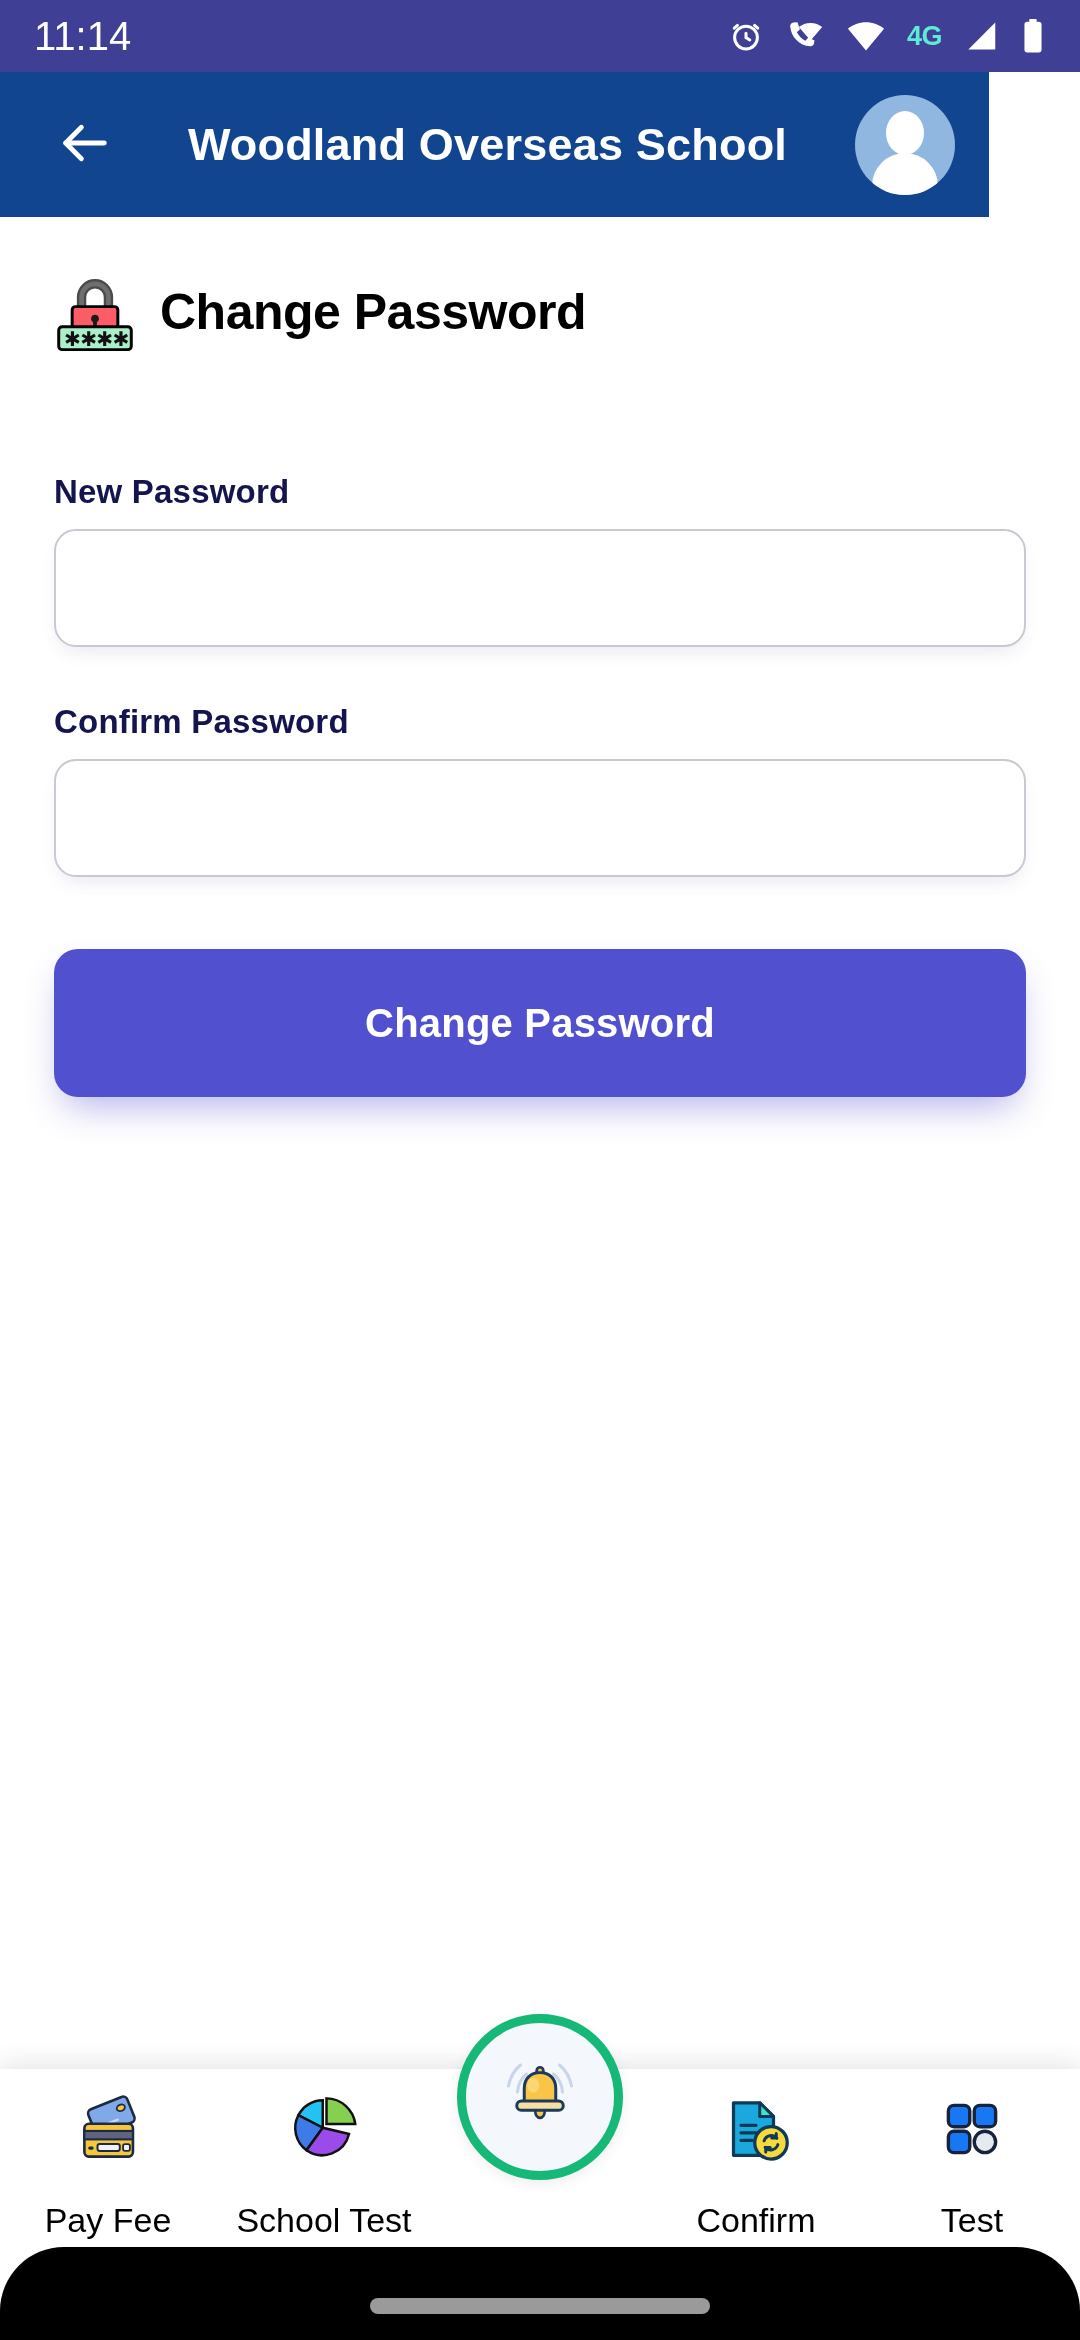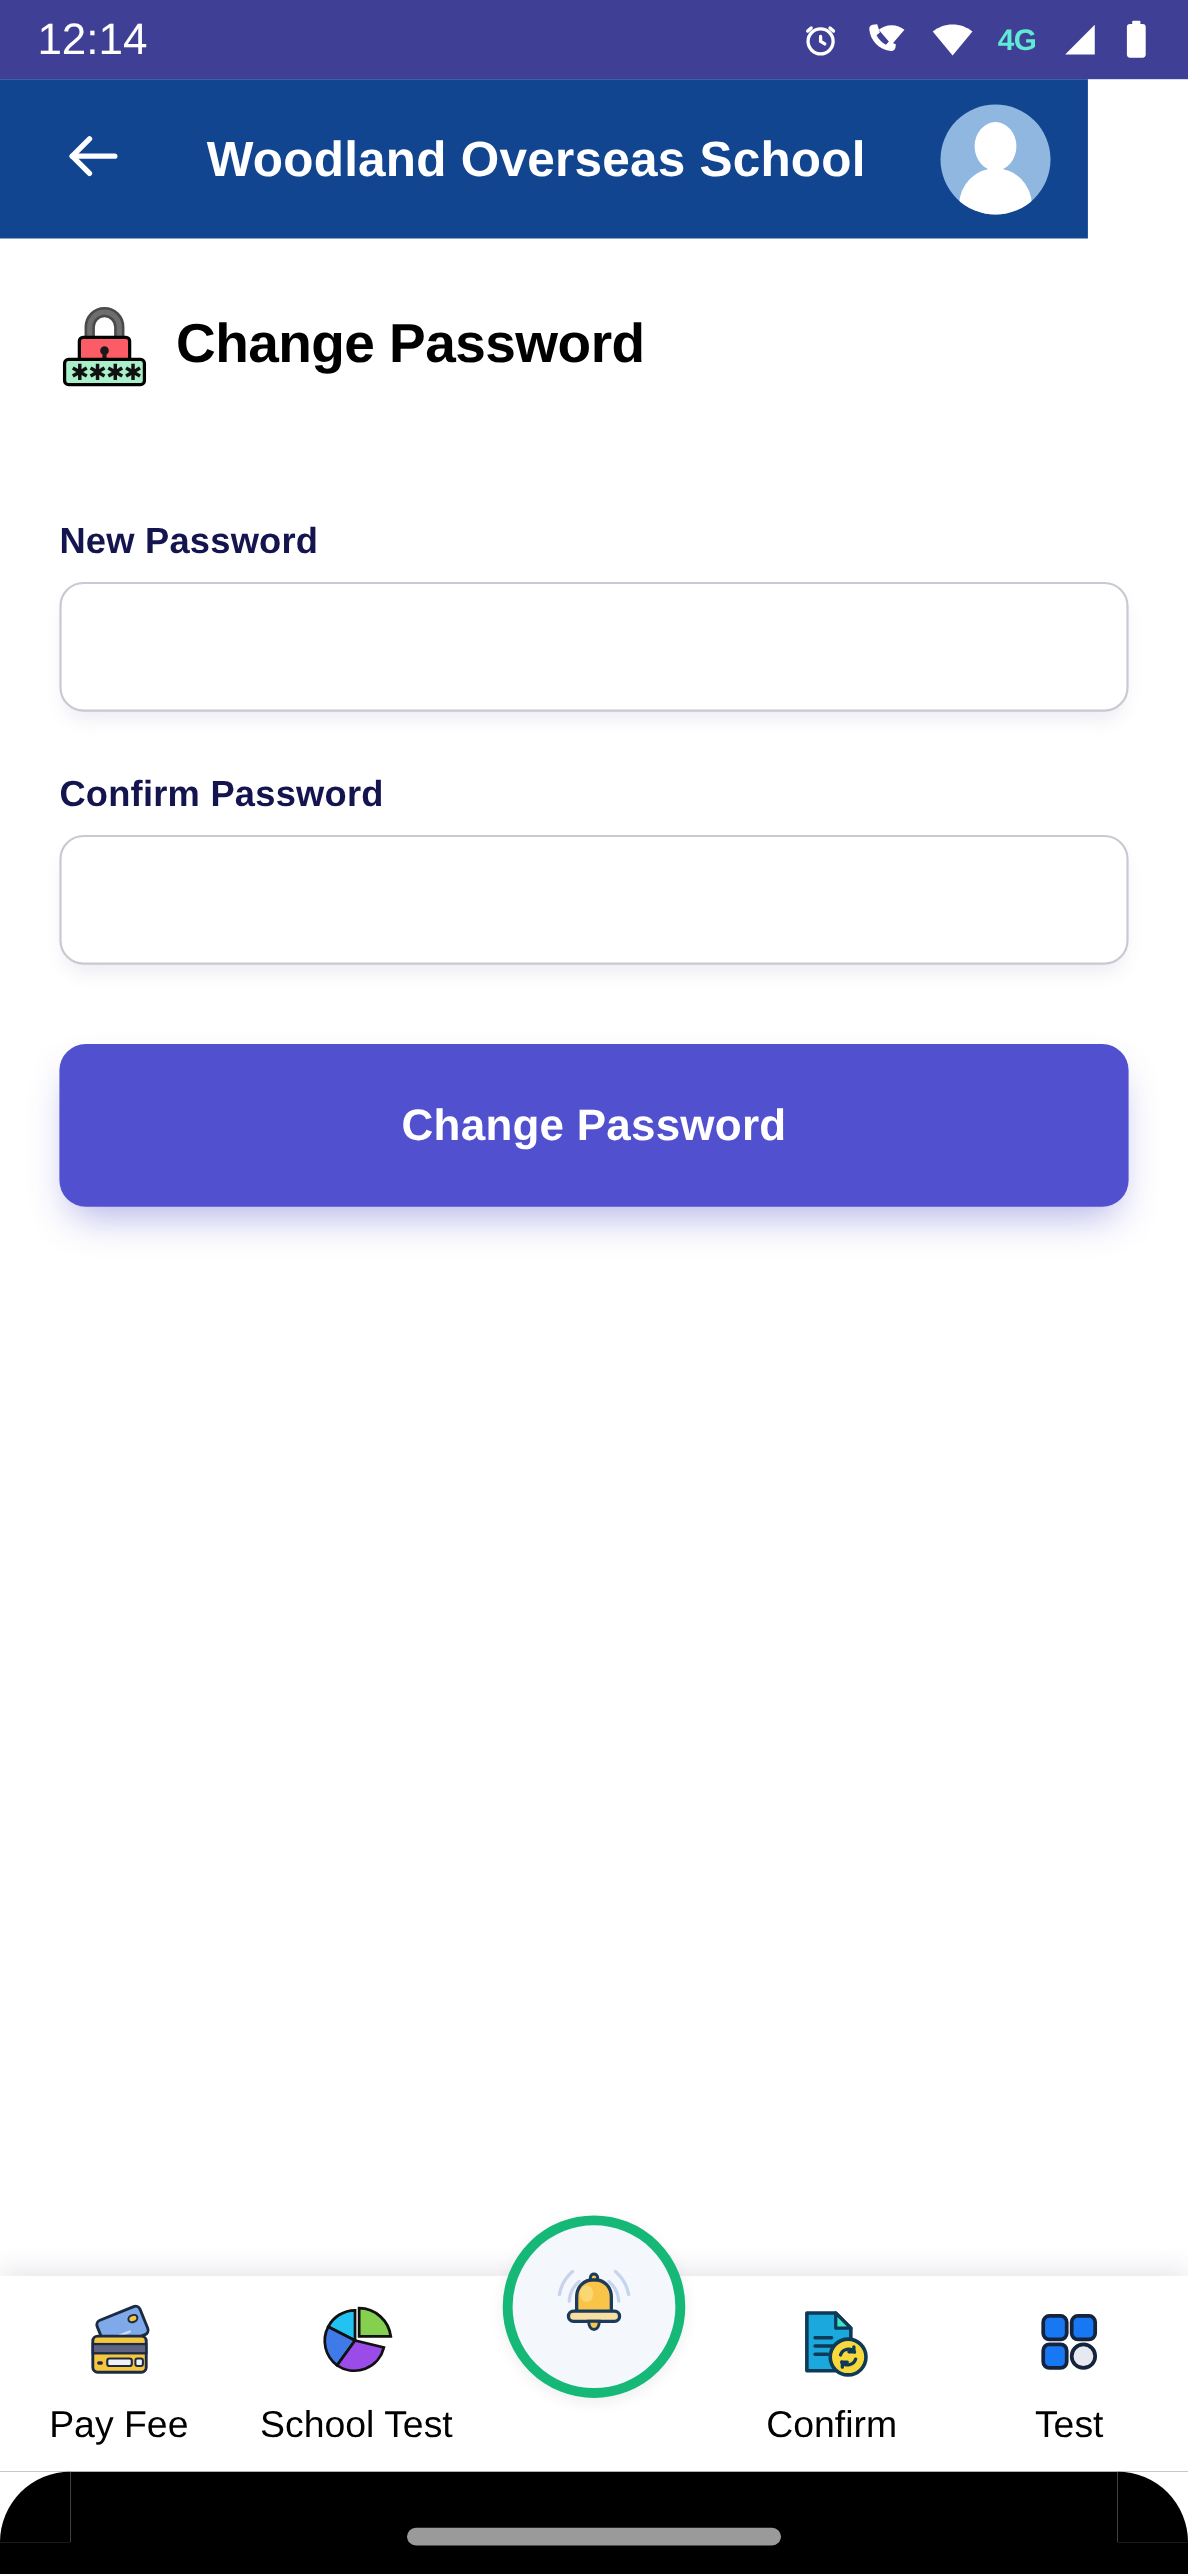--- a/index.html
+++ b/index.html
@@ -117,21 +117,21 @@
   }
   .bottomnav {
     position:absolute; left:0; bottom:0; width:1080px; height:178px;
     background:#ffffff;
     box-shadow:0 -6px 22px rgba(60,60,100,0.12);
     display:flex; align-items:flex-start;
   }
   .nav-item {
     flex:1; height:178px; padding-top:14px;
     display:flex; flex-direction:column; align-items:center; justify-content:flex-start;
-    gap:10px; cursor:pointer;
+    gap:26px; cursor:pointer;
   }
   .nav-item.spacer { pointer-events:none; }
   .nav-icon { width:92px; height:92px; display:flex; align-items:center; justify-content:center; }
   .nav-label {
     font-size:34px; color:#000000; font-weight:400;
     font-family:"Liberation Sans", sans-serif; white-space:nowrap;
   }
 
   .fab {
     position:absolute; left:50%; transform:translateX(-50%);
@@ -163,21 +163,21 @@
     bottom:26px; width:340px; height:16px; border-radius:10px;
     background:#9A9A9A; cursor:pointer;
   }
 </style>
 </head>
 <body>
 
 <div class="phone">
 
   <div class="statusbar">
-    <div class="clock">12:14</div>
+    <div class="clock">11:14</div>
     <div class="sys-icons">
 
       <span>
         <svg width="38" height="38" viewBox="0 0 24 24" fill="none" stroke="#fff" stroke-width="1.9">
           <circle cx="12" cy="13" r="7.2"></circle>
           <path d="M12 10.2V13l2.4 1.5" stroke-linecap="round"></path>
           <path d="M6.6 5.3 4.6 7.1M17.4 5.3l2 1.8" stroke-linecap="round"></path>
         </svg>
       </span>
 

